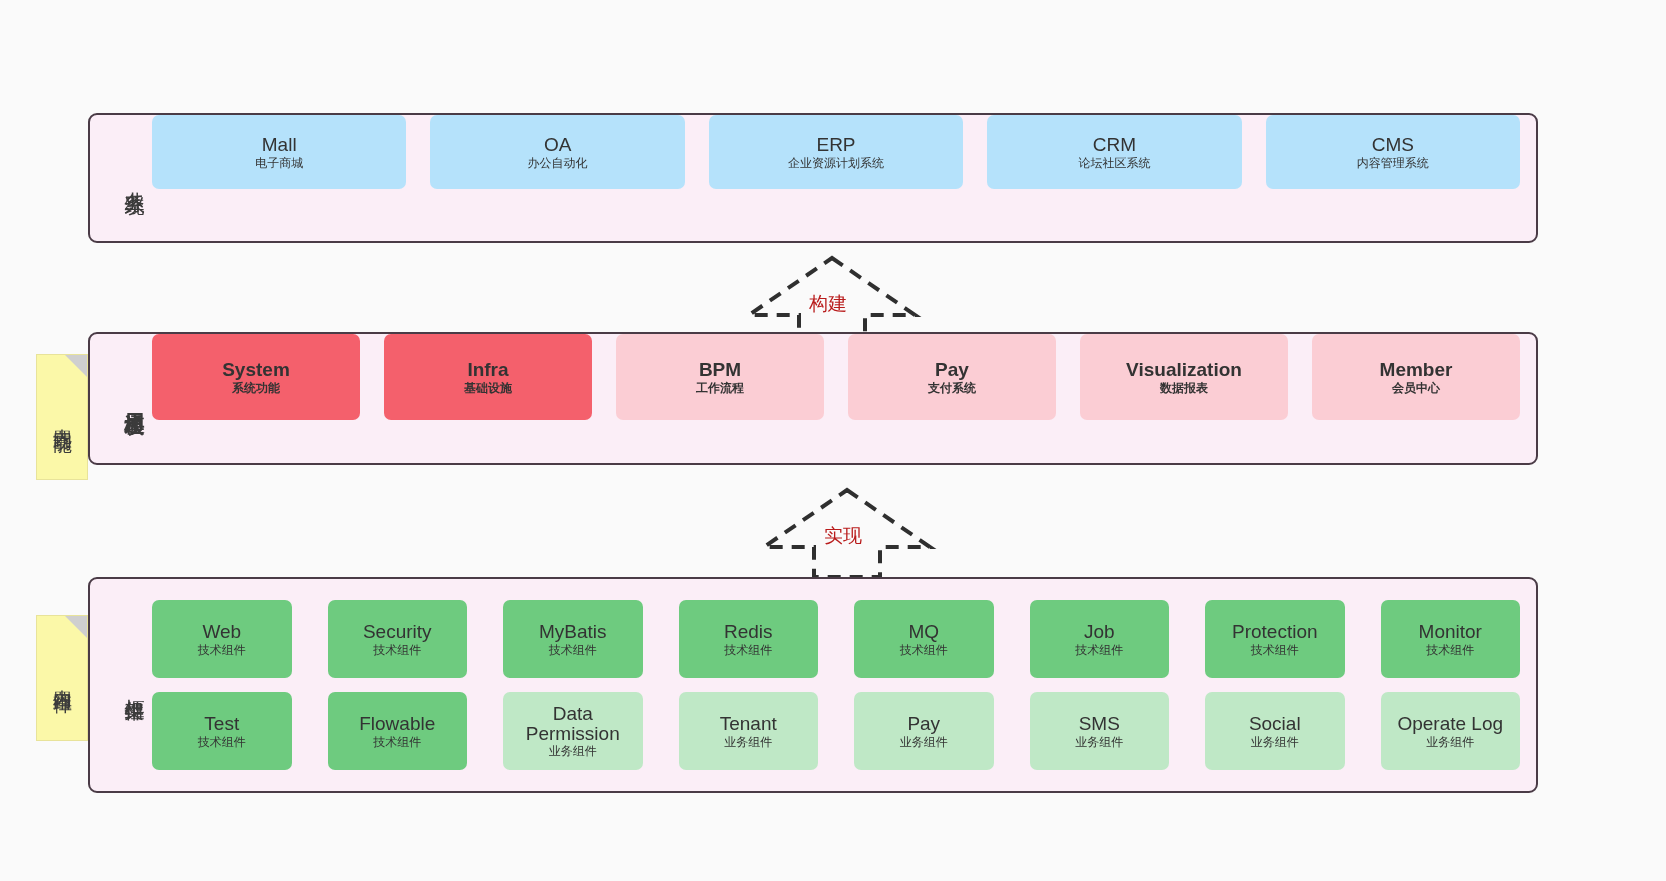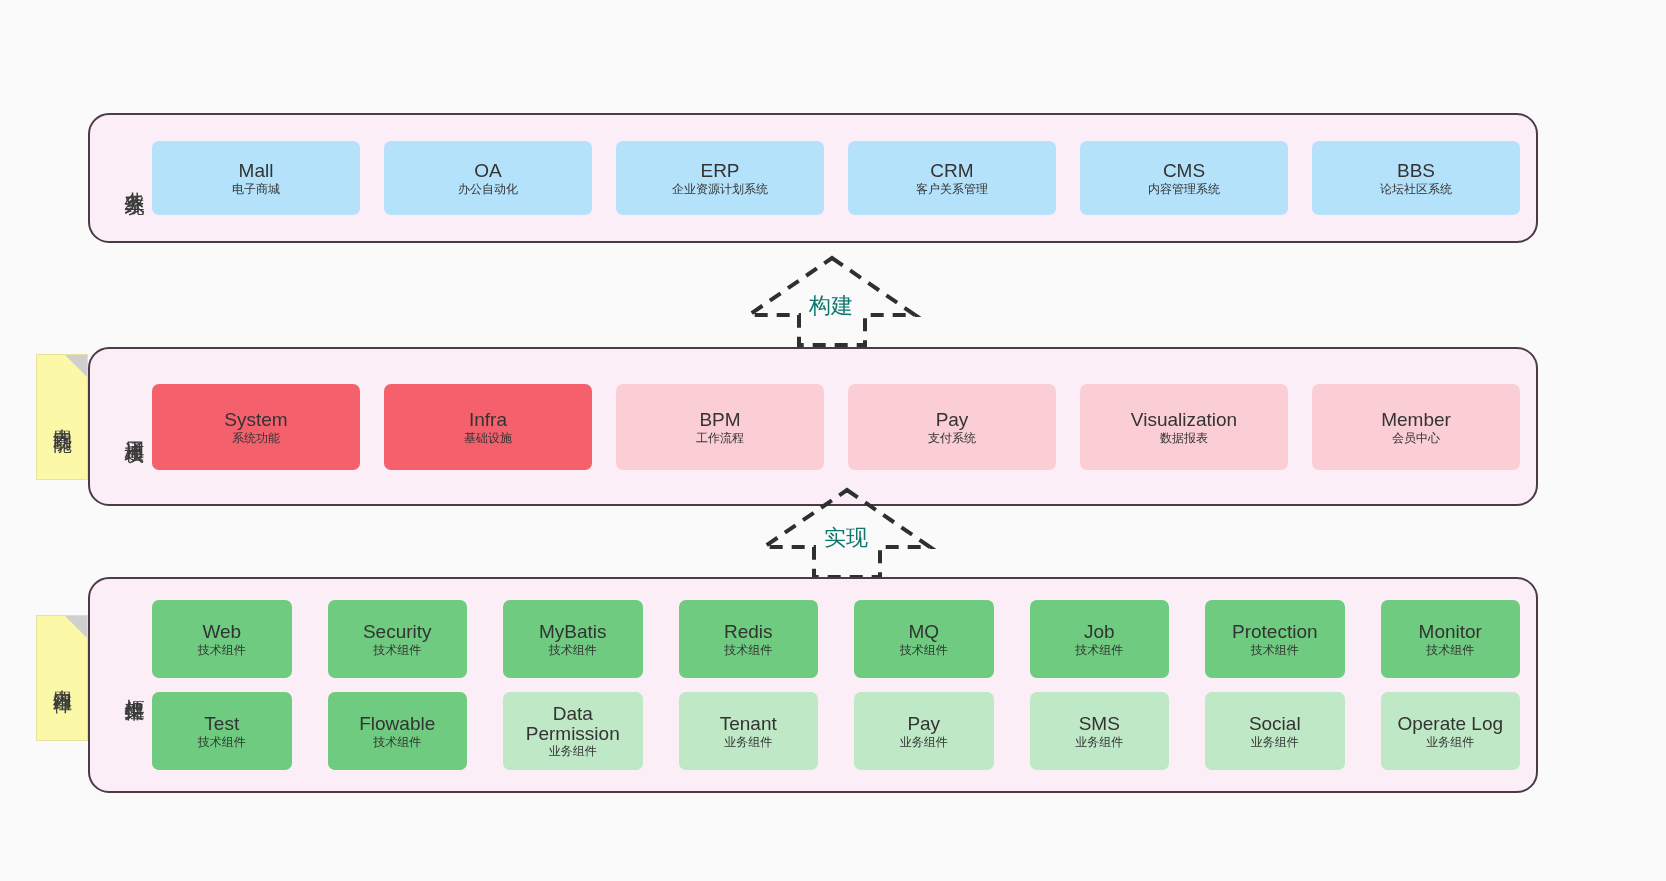--- a/index.html
+++ b/index.html
@@ -21,23 +21,22 @@
     width: 1666px;
     height: 881px;
   }
 
   
   .layer {
     position: absolute;
     box-sizing: border-box;
     background: #fbeef7;
     border: 2.5px solid #4a3b46;
-    border-radius: 21px;
-    display: flex;
-    align-items: center;
+    border-radius: 9px;
+    display: flex;
   }
   .layer-title {
     width: 42px;
     flex: 0 0 42px;
     font-size: 20px;
     line-height: 1.12;
     color: #3b3b3b;
     text-align: center;
     margin-left: 14px;
     margin-right: 6px;
@@ -89,21 +88,21 @@
   .card.redhot { background: #f4606c; }
   .card.pink   { background: #fbcdd4; }
   .card.green  { background: #6ecb7f; }
   .card.lgreen { background: #bfe8c6; }
 
   
   #layer-business {
     left: 88px;  top: 113px;  width: 1450px; height: 130px;
   }
   #layer-common {
-    left: 88px;  top: 347px;  width: 1450px; height: 159px;
+    left: 88px;  top: 332px;  width: 1450px; height: 133px; font-weight: bold;
   }
   #layer-framework {
     left: 88px;  top: 577px;  width: 1450px; height: 216px;
   }
   #layer-business .biz-row { height: 74px; }
   #layer-common   .biz-row { height: 86px; }
 
   
   .sticky {
     position: absolute;
@@ -132,22 +131,22 @@
 
   
   .arrow-wrap {
     position: absolute;
   }
   #arrow-build  { left: 745px; top: 255px; width: 175px; height: 92px; }
   #arrow-impl   { left: 760px; top: 487px; width: 175px; height: 92px; text-align: right; }
   .arrow-wrap svg { display: block; overflow: visible; }
   .arrow-label {
     position: absolute;
-    font-size: 22px;
-    color: #0f766e;
+    font-size: 19px;
+    color: #b91c1c;
     background: #fafafa;
     padding: 0 2px;
     white-space: nowrap;
   }
   #arrow-build .arrow-label { left: 62px; top: 36px; }
   #arrow-impl  .arrow-label { left: 62px; top: 36px; }
 </style>
 </head>
 <body>
 
@@ -163,29 +162,25 @@
       <div class="card blue">
         <span class="ln1">OA</span>
         <span class="ln2">办公自动化</span>
       </div>
       <div class="card blue">
         <span class="ln1">ERP</span>
         <span class="ln2">企业资源计划系统</span>
       </div>
       <div class="card blue">
         <span class="ln1">CRM</span>
-        <span class="ln2">客户关系管理</span>
+        <span class="ln2">论坛社区系统</span>
       </div>
       <div class="card blue">
         <span class="ln1">CMS</span>
         <span class="ln2">内容管理系统</span>
-      </div>
-      <div class="card blue">
-        <span class="ln1">BBS</span>
-        <span class="ln2">论坛社区系统</span>
       </div>
     </div>
   </div>
 
   <div class="arrow-wrap" id="arrow-build">
     <svg width="175" height="92" viewBox="0 0 175 92">
       <path d="M 87 3 L 170 60 L 120 60 L 120 90 L 54 90 L 54 60 L 4 60 Z" fill="none" stroke="#2f2f2f" stroke-width="4" stroke-dasharray="13,9" stroke-linejoin="miter"></path>
     </svg>
     <span class="arrow-label">构建</span>
   </div>

